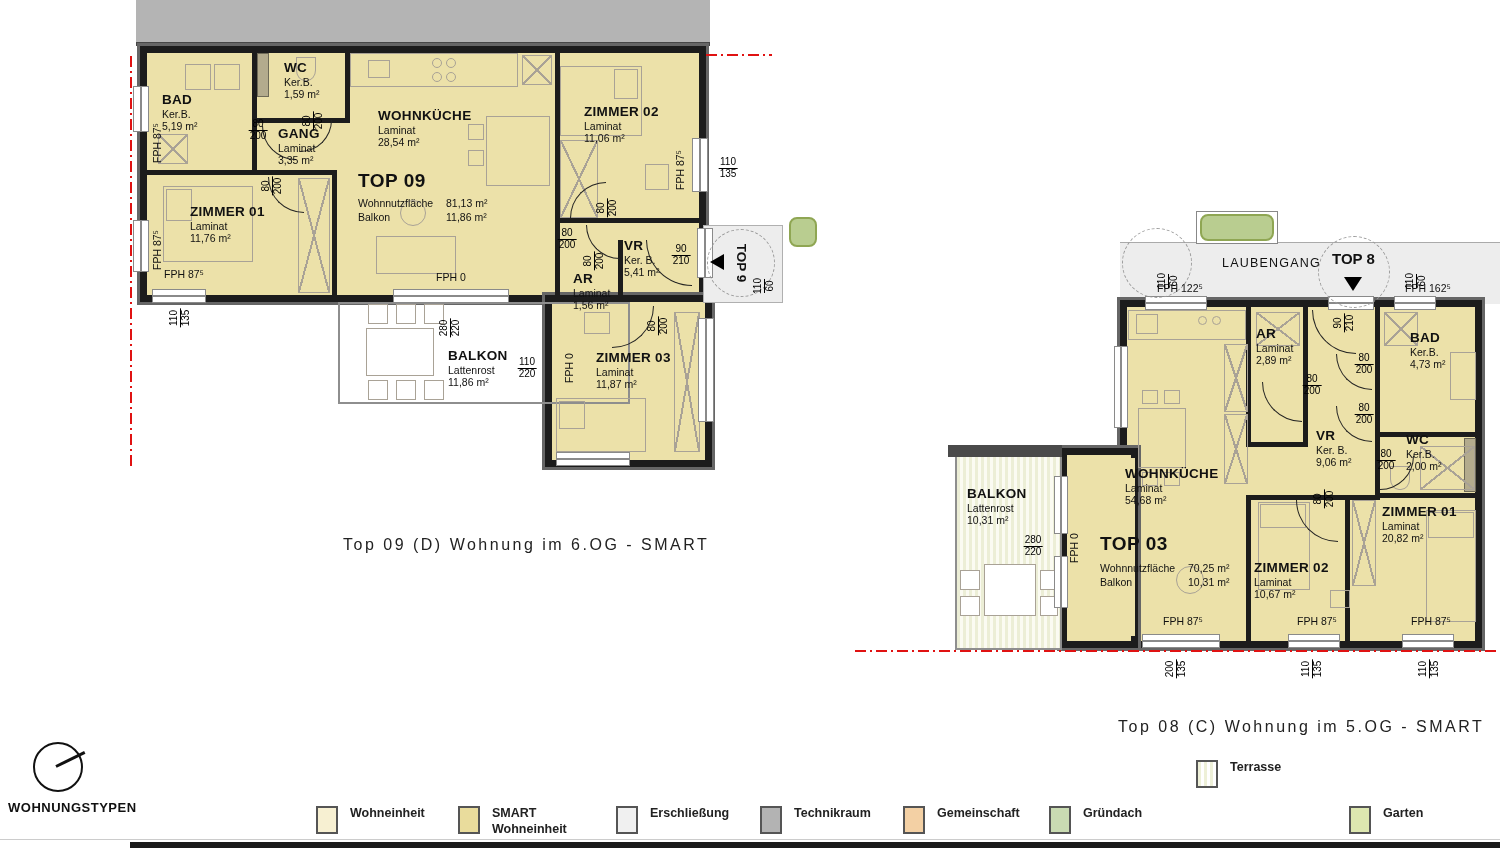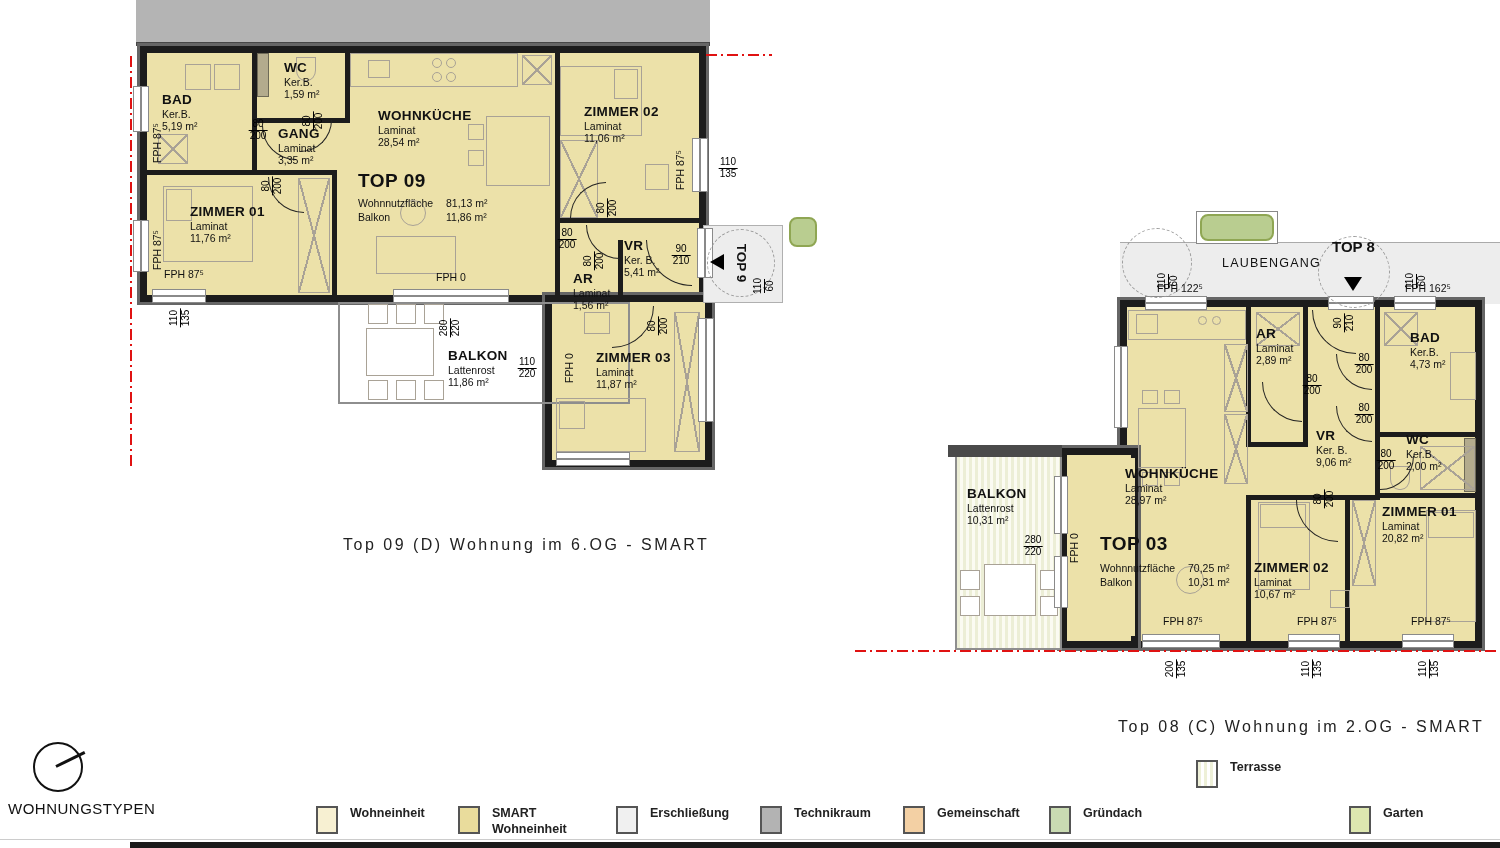--- a/index.html
+++ b/index.html
@@ -43,21 +43,21 @@
 .fph.v{transform:translate(-50%,-50%) rotate(-90deg)}
 .dash-circle{position:absolute;border:1.5px dashed #9b9b9b;border-radius:50%;z-index:7}
 .vtext90{position:absolute;font-weight:bold;font-size:13.5px;color:#111;transform:translate(-50%,-50%) rotate(90deg);z-index:8;white-space:nowrap}
 .tri-left{position:absolute;width:0;height:0;border-top:8px solid transparent;border-bottom:8px solid transparent;border-right:14px solid #000;z-index:8}
 .tri-down{position:absolute;width:0;height:0;border-left:9px solid transparent;border-right:9px solid transparent;border-top:14px solid #000;z-index:8}
 .planter-box{position:absolute;background:#fff;border:1px solid #888;z-index:4}
 .planter{position:absolute;background:var(--green-roof,#b9cd90);border:2px solid #8fa653;border-radius:8px;z-index:5}
 .redline-h{position:absolute;height:2px;z-index:9;background:repeating-linear-gradient(90deg,var(--red-line,#e01212) 0 11px,transparent 11px 15px,var(--red-line,#e01212) 15px 17px,transparent 17px 21px)}
 .redline-v{position:absolute;width:2px;z-index:9;background:repeating-linear-gradient(180deg,var(--red-line,#e01212) 0 11px,transparent 11px 15px,var(--red-line,#e01212) 15px 17px,transparent 17px 21px)}
 .title{position:absolute;font-size:16px;color:#222;letter-spacing:2.5px;z-index:8;white-space:nowrap}
-.heading{position:absolute;font-weight:normal;font-size:15px;color:#111;letter-spacing:.5px;z-index:8}
+.heading{position:absolute;font-weight:bold;font-size:13px;color:#111;letter-spacing:.5px;z-index:8}
 .compass{position:absolute;width:50px;height:50px;border:2px solid #111;border-radius:50%;z-index:8}
 .needle{position:absolute;width:32px;height:3px;background:#111;transform-origin:left center;z-index:8}
 .leg-item{position:absolute;display:flex;align-items:flex-start;z-index:8}
 .swatch{width:22px;height:28px;border:2px solid #555;flex:0 0 auto}
 .leg-label{margin-left:12px;font-size:12.5px;font-weight:bold;color:#222;line-height:1.25}
 .grayrule{position:absolute;background:#ccc;z-index:8}
 .darkbar{position:absolute;background:#1a1a1a;z-index:8}
 </style>
 </head>
 <body>
@@ -267,21 +267,21 @@
     <div class="title" style="left:343px;top:536px">Top 09 (D) Wohnung im 6.OG - SMART</div>
   </div>
 
   <div>
     <div class="strip" style="left:1120px;top:242px;width:380px;height:62px"></div>
     <div class="planter-box" style="left:1196px;top:211px;width:82px;height:33px"></div>
     <div class="planter" style="left:1200px;top:214px;width:74px;height:27px"></div>
     <div class="dash-circle" style="left:1122px;top:228px;width:70px;height:70px"></div>
     <div class="dash-circle" style="left:1318px;top:236px;width:72px;height:72px"></div>
     <div class="rlabel" style="left:1222px;top:256px;letter-spacing:1.2px;font-size:12.5px">LAUBENGANG</div>
-    <div class="rlabel" style="left:1332px;top:238px"><span style="font-weight:bold;font-size:15px">TOP 8</span></div>
+    <div class="rlabel" style="left:1332px;top:250px"><span style="font-weight:bold;font-size:15px">TOP 8</span></div>
     <div class="tri-down" style="left:1344px;top:277px"></div>
 
     <div class="block" style="left:1120px;top:300px;width:362px;height:348px"></div>
     <div class="block" style="left:1060px;top:448px;width:78px;height:200px"></div>
     <div class="patch" style="left:1117px;top:458px;width:18px;height:178px"></div>
     <div class="band" style="left:948px;top:445px;width:114px;height:12px"></div>
     <div class="balc-v" style="left:955px;top:452px;width:107px;height:198px"></div>
 
     <div class="wall" style="left:1246px;top:307px;width:5px;height:140px"></div>
     <div class="wall" style="left:1303px;top:307px;width:5px;height:140px"></div>
@@ -338,21 +338,21 @@
     <div class="furn fill" style="left:960px;top:570px;width:20px;height:20px"></div>
     <div class="furn fill" style="left:960px;top:596px;width:20px;height:20px"></div>
     <div class="furn fill" style="left:1040px;top:570px;width:18px;height:20px"></div>
     <div class="furn fill" style="left:1040px;top:596px;width:18px;height:20px"></div>
 
     <div class="redline-h" style="left:855px;top:650px;width:645px"></div>
 
     <div class="rlabel" style="left:1125px;top:466px">
       <div class="rname">WOHNKÜCHE</div>
       <div class="rsub">Laminat</div>
-      <div class="rsub">28,97 m²</div>
+      <div class="rsub">54,68 m²</div>
     </div>
     <div class="unit" style="left:1100px;top:533px">TOP 03</div>
     <div class="stats" style="left:1100px;top:562px">
       <div class="srow">
           <span class="sl">Wohnnutzfläche</span>
           <span>70,25 m²</span>
         </div>
       <div class="srow">
           <span class="sl">Balkon</span>
           <span>10,31 m²</span>
@@ -443,21 +443,21 @@
       </div>
     <div class="dim v" style="left:1312px;top:669px">
         <span>110</span>
         <span class="b">135</span>
       </div>
     <div class="dim v" style="left:1429px;top:669px">
         <span>110</span>
         <span class="b">135</span>
       </div>
 
-    <div class="title" style="left:1118px;top:718px">Top 08 (C) Wohnung im 2.OG - SMART</div>
+    <div class="title" style="left:1118px;top:718px">Top 08 (C) Wohnung im 5.OG - SMART</div>
   </div>
 
   <div>
     <div class="compass" style="left:33px;top:742px"></div>
     <div class="needle" style="left:56px;top:765px;transform:rotate(-26deg)"></div>
     <div class="heading" style="left:8px;top:800px">WOHNUNGSTYPEN</div>
 
     <div class="leg-item" style="left:316px;top:806px">
       <span class="swatch" style="background: rgb(247, 240, 210);"></span>
       <span class="leg-label"><span>Wohneinheit</span></span>

